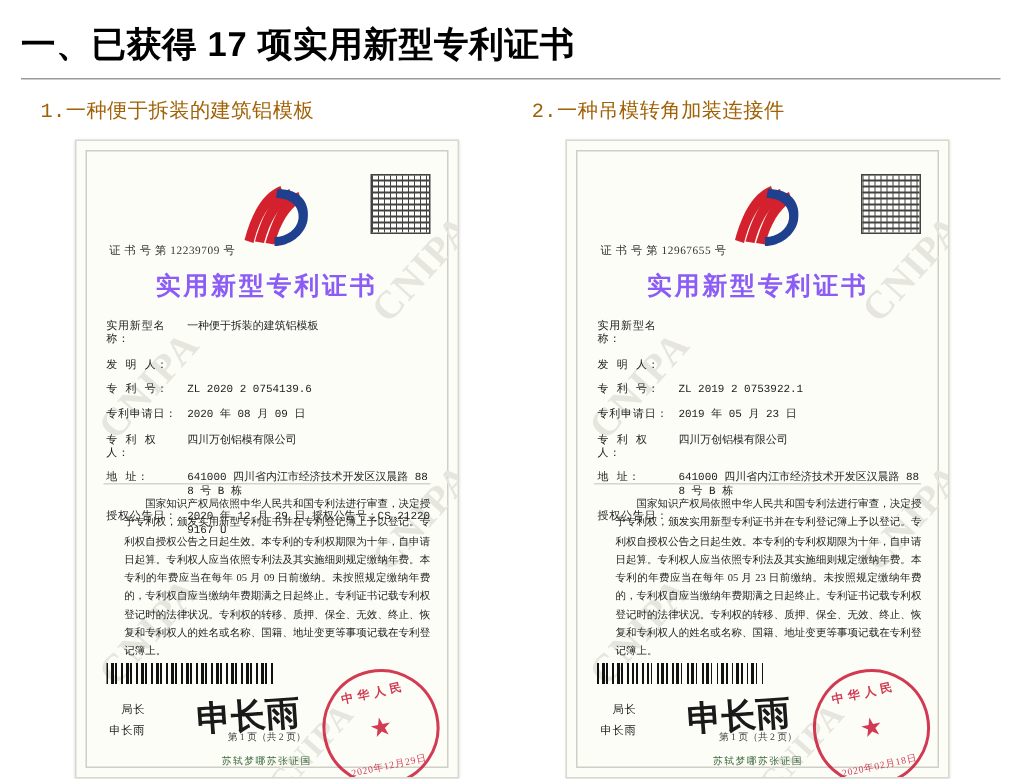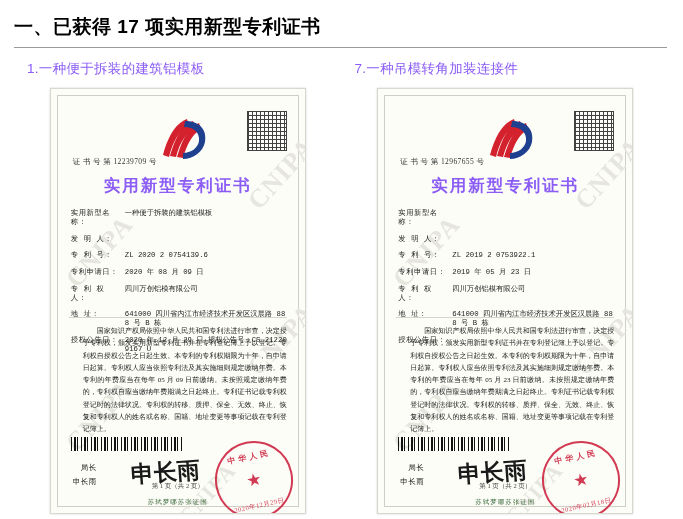--- a/index.html
+++ b/index.html
@@ -16,44 +16,45 @@
     position: relative;
   }
   .page {
     width: 683px;
     height: 519px;
     position: relative;
     box-sizing: border-box;
     padding: 10px 14px 0 14px;
   }
   .section-title {
-    font-size: 19px;
+    font-size: 23px;
     font-weight: bold;
     letter-spacing: 0.5px;
     margin: 4px 0 0 0;
     color: #000;
   }
   .rule {
     margin-top: 7px;
     border-bottom: 1px solid #9a9a9a;
     width: 653px;
   }
   .items-row {
     display: flex;
     margin-top: 12px;
   }
   .item {
     width: 50%;
     box-sizing: border-box;
   }
   .item-caption {
     font-size: 13.5px;
-    color: #8b5cf6;
+    color: #a16207;
     margin: 0 0 10px 13px;
     letter-spacing: 0.3px;
+    font-family: Liberation Mono, monospace;
   }
   .cert-wrap {
     display: flex;
     justify-content: center;
   }
   
   .cert {
     position: relative;
     width: 254px;
     height: 424px;
@@ -342,21 +343,21 @@
             <div class="seal-text-bottom">2020年12月29日</div>
           </div>
 
           <div class="page-no">第 1 页（共 2 页）</div>
           <div class="cert-footer">苏轼梦哪苏张证国</div>
         </div>
       </div>
     </div>
 
     <div class="item">
-      <div class="item-caption">7.一种吊模转角加装连接件</div>
+      <div class="item-caption">2.一种吊模转角加装连接件</div>
       <div class="cert-wrap">
         <div class="cert">
           <div class="inner-border"></div>
 
           <div class="wm a">CNIPA</div>
           <div class="wm b">CNIPA</div>
           <div class="wm c">CNIPA</div>
           <div class="wm d">CNIPA</div>
           <div class="wm e">CNIPA</div>
 

